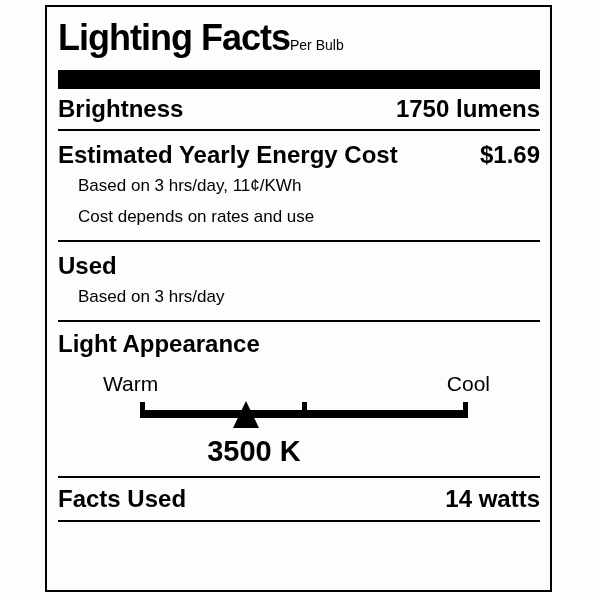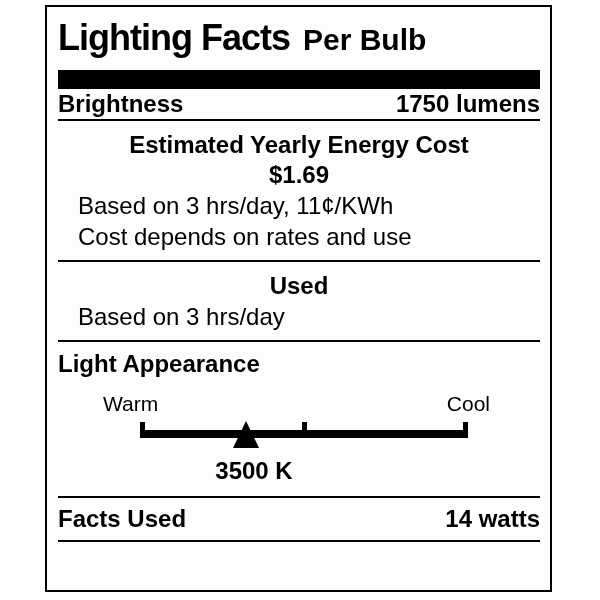--- a/index.html
+++ b/index.html
@@ -14,44 +14,44 @@
     left: 45px; top: 5px;
     width: 507px; height: 587px;
     border: 2px solid var(--ink, #000);
     background: var(--paper, #fdfdff);
     padding: 0 10px 0 11px;
     overflow: hidden;
   }
   
   .title-row { display: flex; align-items: baseline; height: 63px; padding-top: 10px; }
   .title { font-size: 36px; font-weight: bold; line-height: 1.15; letter-spacing: -1px; white-space: nowrap; }
-  .subtitle { font-size: 30px; font-weight: bold; margin-left: 13px; white-space: nowrap; }
+  .subtitle { font-size: 14px; font-weight: normal; white-space: nowrap; }
   .black-bar { height: 19px; background: var(--ink, #000); }
   
   .row { display: flex; justify-content: space-between; align-items: center; }
   .bold24 { font-size: 24px; font-weight: bold; }
   .divider { border-bottom: 2px solid var(--ink, #000); }
-  .note { font-size: 24px; line-height: 31px; padding-left: 20px; }
-  .brightness-row { height: 32px; }
+  .note { font-size: 17px; line-height: 31px; padding-left: 20px; }
+  .brightness-row { height: 42px; }
   .section-pad { padding-top: 9px; padding-bottom: 8px; }
-  .head-line { line-height: 30px; flex-direction: column; }
+  .head-line { line-height: 30px; }
   
   .la-section { padding-top: 7px; }
   .scale-labels { display: flex; justify-content: space-between; font-size: 21px; line-height: 22px; margin-top: 14px; padding-left: 45px; padding-right: 50px; }
   .scale { position: relative; height: 26px; margin-top: 7px; margin-left: 82px; width: 328px; }
   .scale-bar { position: absolute; left: 0; right: 0; top: 8px; height: 8px; background: var(--ink, #000); }
   .tick { position: absolute; top: 0; width: 5px; height: 16px; background: var(--ink, #000); }
   .tick-left { left: 0; }
   .tick-mid { left: calc(50% - 2.5px); }
   .tick-right { right: 0; }
   .marker { position: absolute; top: -1px; transform: translateX(-50%); width: 0; height: 0;
             border-left: 13px solid transparent; border-right: 13px solid transparent;
             border-bottom: 27px solid var(--ink, #000); }
   .kelvin { margin-top: 8px; margin-left: 32px; width: 328px; text-align: center;
-            font-size: 24px; font-weight: bold; line-height: 30px; padding-bottom: 10px; }
+            font-size: 29px; font-weight: bold; line-height: 30px; padding-bottom: 10px; }
   .energy-used-row { height: 44px; }
 </style>
 </head>
 <body>
 
 <div class="label-box">
 
   <div class="title-row">
     <span class="title">Lighting Facts</span>
     <span class="subtitle">Per Bulb</span>

